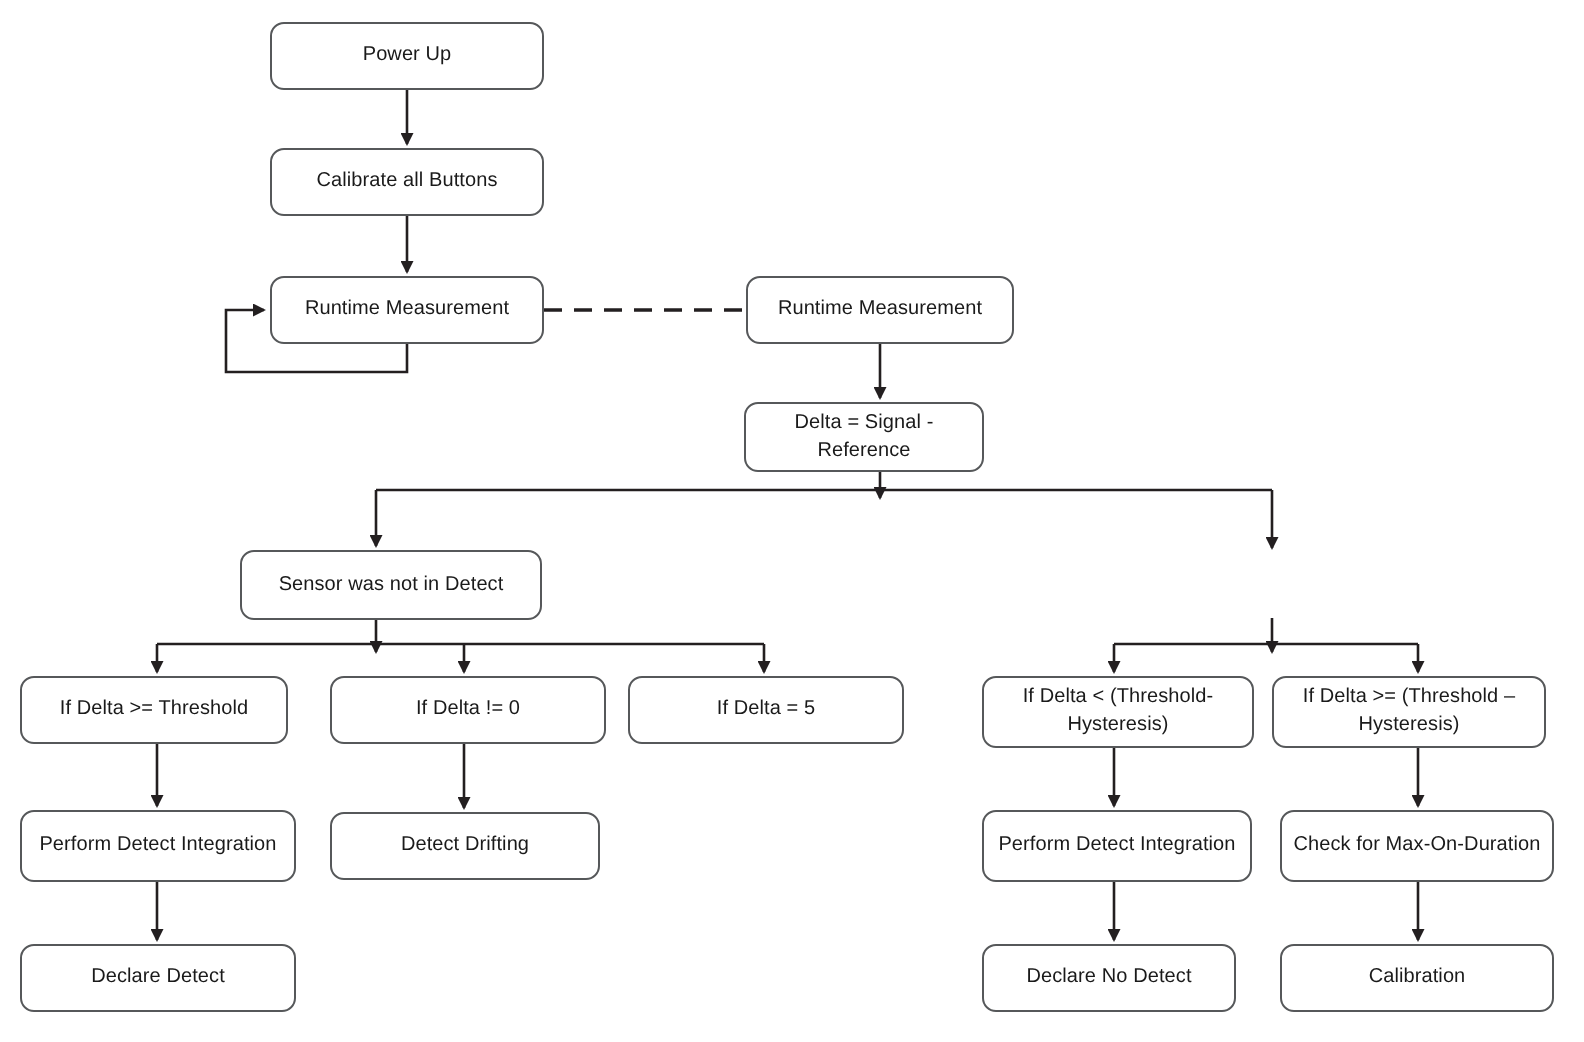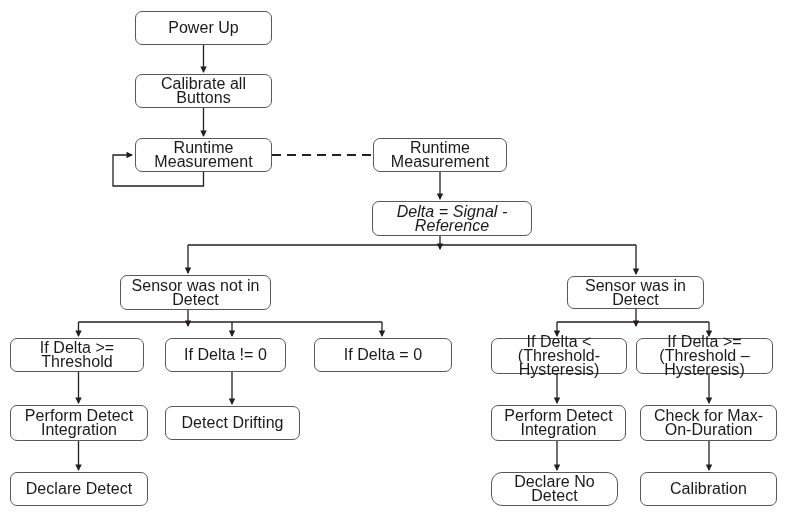--- a/index.html
+++ b/index.html
@@ -23,21 +23,21 @@
     height: 521px;
     pointer-events: none;
   }
   .node {
     position: absolute;
     box-sizing: border-box;
     border: 1.2px solid #56585a;
     border-radius: 7px;
     background: #ffffff;
     color: #1a1a1a;
-    font-size: 16px;
+    font-size: 10px;
     line-height: 14px;
     display: flex;
     align-items: center;
     justify-content: center;
     text-align: center;
     padding: 2px 4px;
     letter-spacing: 0.05px;
   }
 </style>
 </head>
@@ -91,43 +91,42 @@
   </svg>
 
   <div class="node" style="left:135px; top:11px; width:137px; height:34px;">Power Up</div>
 
   <div class="node" style="left:135px; top:74px; width:137px; height:34px;">Calibrate all Buttons</div>
 
   <div class="node" style="left:135px; top:138px; width:137px; height:34px;">Runtime Measurement</div>
 
   <div class="node" style="left:373px; top:138px; width:134px; height:34px;">Runtime Measurement</div>
 
-  <div class="node" style="left:372px; top:201px; width:160px; height:35px;font-style:italic;">Delta = Signal - Reference</div>
+  <div class="node" style="left:372px; top:201px; width:120px; height:35px;">Delta = Signal - Reference</div>
 
   <div class="node" style="left:120px; top:275px; width:151px; height:35px;">Sensor was not in Detect</div>
 
-  <div class="node" style="left:567px; top:276px; width:137px; height:33px;">Sensor was in Detect</div>
 
   <div class="node" style="left:10px; top:338px; width:134px; height:34px;">If Delta &gt;= Threshold</div>
 
-  <div class="node" style="left:165px; top:338px; width:121px; height:34px;">If Delta != 0</div>
+  <div class="node" style="left:165px; top:338px; width:138px; height:34px;">If Delta != 0</div>
 
-  <div class="node" style="left:314px; top:338px; width:138px; height:34px;">If Delta = 0</div>
+  <div class="node" style="left:314px; top:338px; width:138px; height:34px;">If Delta = 5</div>
 
   <div class="node" style="left:491px; top:338px; width:136px; height:36px;text-align:center;">If Delta &lt; (Threshold-Hysteresis)</div>
 
   <div class="node" style="left:636px; top:338px; width:137px; height:36px;">If Delta &gt;= (Threshold – Hysteresis)</div>
 
   <div class="node" style="left:10px; top:405px; width:138px; height:36px;">Perform Detect Integration</div>
 
   <div class="node" style="left:165px; top:406px; width:135px; height:34px;">Detect Drifting</div>
 
   <div class="node" style="left:491px; top:405px; width:135px; height:36px;">Perform Detect Integration</div>
 
   <div class="node" style="left:640px; top:405px; width:137px; height:36px;">Check for Max-On-Duration</div>
 
   <div class="node" style="left:10px; top:472px; width:138px; height:34px;">Declare Detect</div>
 
-  <div class="node" style="left:491px; top:472px; width:127px; height:34px;border-radius:11px;">Declare No Detect</div>
+  <div class="node" style="left:491px; top:472px; width:127px; height:34px;">Declare No Detect</div>
 
   <div class="node" style="left:640px; top:472px; width:137px; height:34px;">Calibration</div>
 
 </div>
 
 </body></html>

